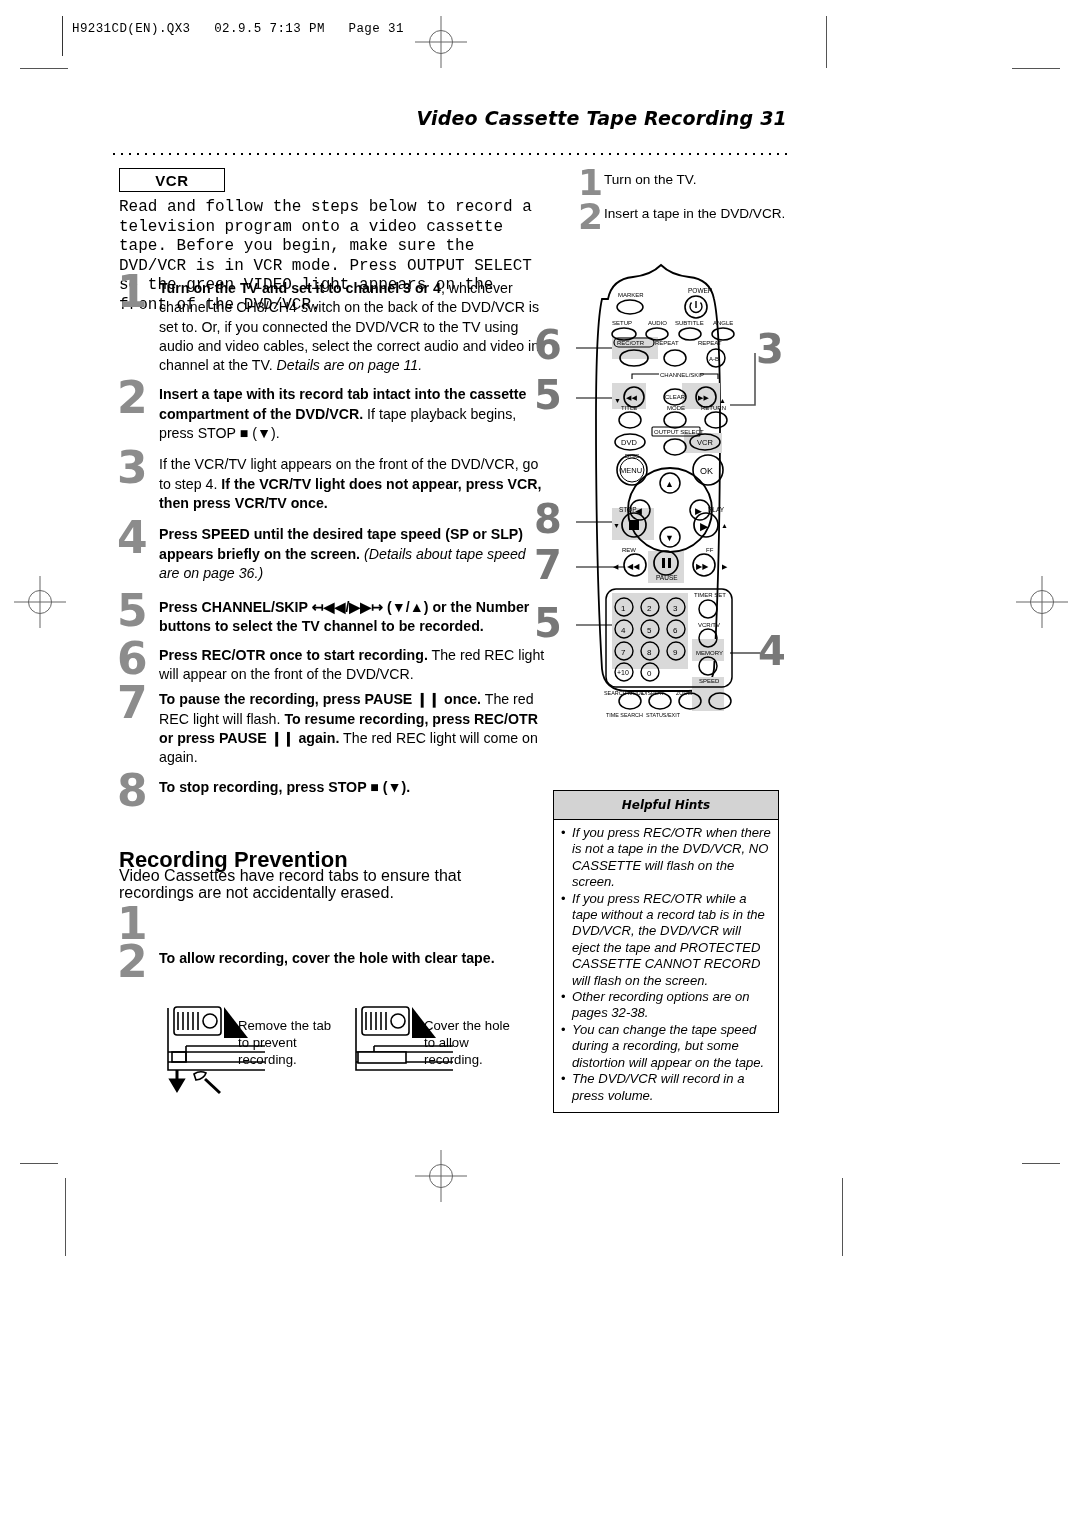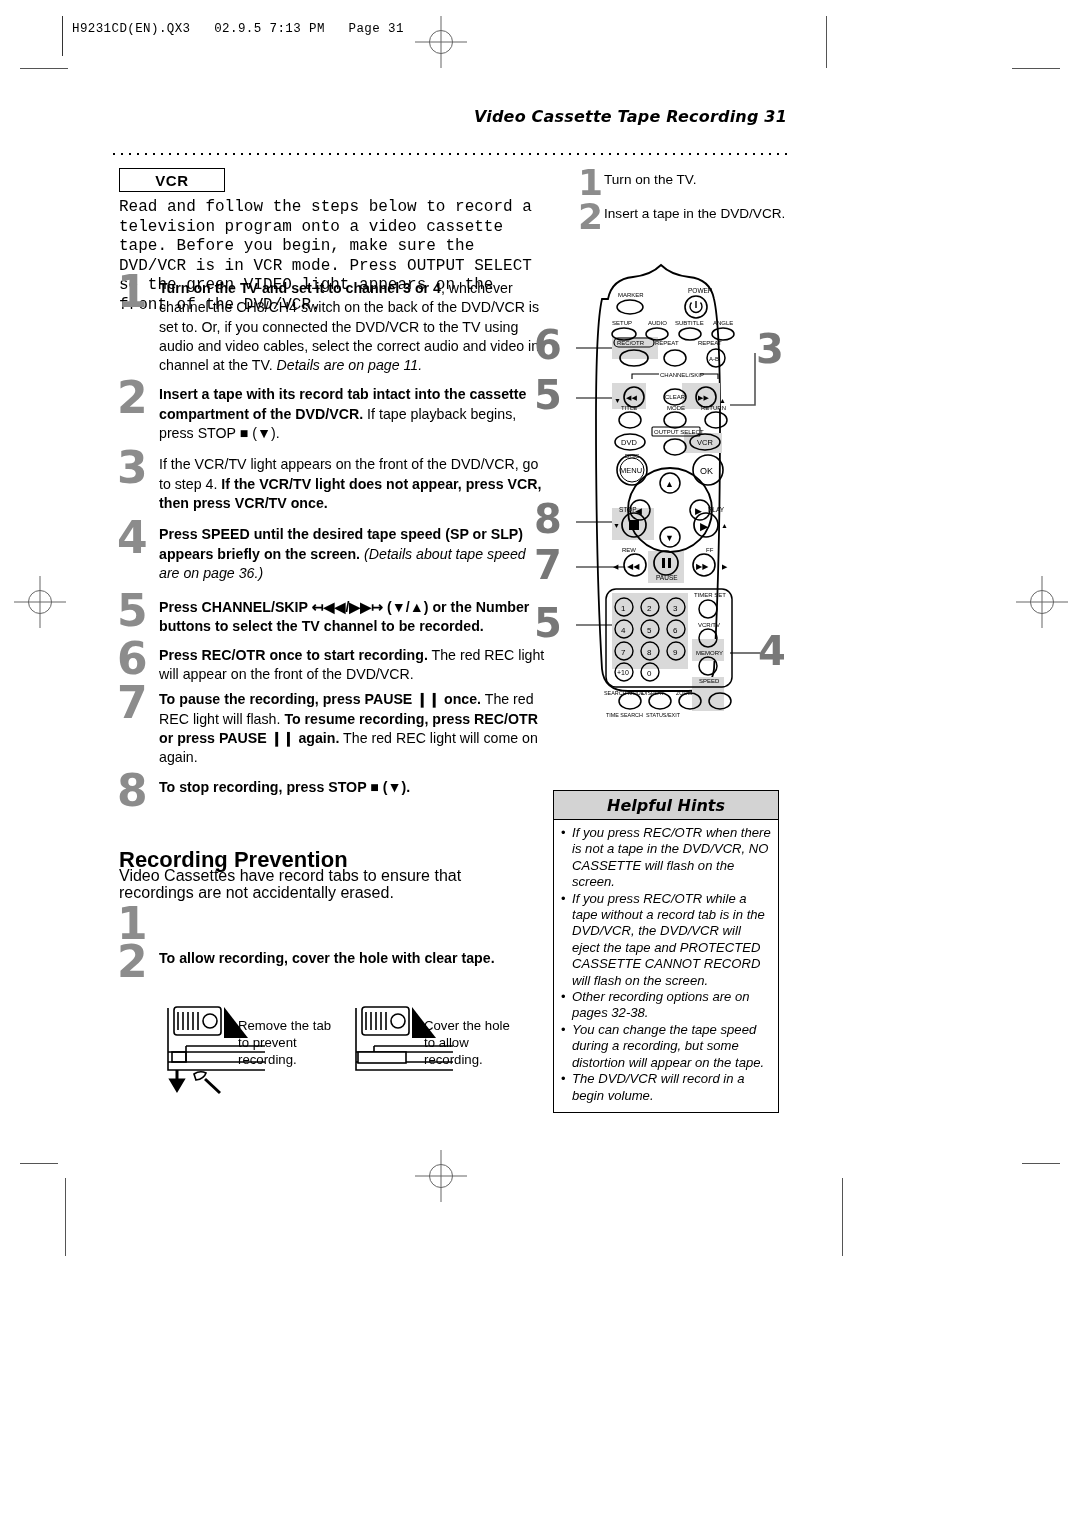--- a/index.html
+++ b/index.html
@@ -13,21 +13,21 @@
   .reg .h{position:absolute;top:50%;left:0;height:1px;width:100%;background:#666;transform:translateY(-0.5px);}
   .reg .c{position:absolute;left:50%;top:50%;width:22px;height:22px;border:1px solid #666;border-radius:50%;transform:translate(-50%,-50%);}
   .crop-line{position:absolute;background:#555;}
 
   
   .filehdr{position:absolute;left:60px;top:22px;font-family:"Liberation Mono",monospace;
            font-size:12.5px;letter-spacing:.4px;color:#000;white-space:pre;margin-left:12px;}
   .hdr-vrule{position:absolute;left:62px;top:16px;width:1px;height:40px;background:#333;}
 
   .title{position:absolute;right:293px;top:107px;font-family:"DejaVu Sans",sans-serif;
-         font-style:italic;font-weight:bold;font-size:16px;letter-spacing:.2px;white-space:nowrap;}
+         font-style:italic;font-weight:bold;font-size:19px;letter-spacing:.2px;white-space:nowrap;}
   .dotline{position:absolute;left:110px;top:152px;width:678px;height:4px;
            background-image:radial-gradient(circle,#000 1.3px,transparent 1.4px);
            background-size:8px 4px;background-repeat:repeat-x;}
 
   
   .vcrbox{position:absolute;left:119px;top:168px;width:104px;height:22px;border:1.3px solid #000;
           display:flex;align-items:center;justify-content:center;}
   .vcrbox span{font-weight:bold;font-size:15px;letter-spacing:.6px;}
 
   .intro{position:absolute;left:119px;top:198px;width:422px;font-size:16px;line-height:19.5px;font-family:Liberation Mono, monospace;}
@@ -57,21 +57,21 @@
   .rtxt{flex:1;font-size:13.6px;line-height:17.5px;padding-top:3px;}
 
   .remote-wrap{position:absolute;left:520px;top:255px;width:300px;height:440px;}
   .callout{position:absolute;font-family:"DejaVu Sans",sans-serif;font-weight:bold;
            font-size:40px;color:#787878;line-height:40px;}
 
   
   .hints{position:absolute;left:553px;top:790px;width:224px;border:1.6px solid #000;background:#fff;}
   .hints-hd{height:28px;background:#d3d3d3;border-bottom:1.4px solid #000;
             display:flex;align-items:center;justify-content:center;}
-  .hints-hd span{font-family:"DejaVu Sans",sans-serif;font-style:italic;font-weight:bold;font-size:16px;}
+  .hints-hd span{font-family:"DejaVu Sans",sans-serif;font-style:italic;font-weight:bold;font-size:12px;}
   .hints-body{padding:5px 7px 8px 7px;}
   .hint{display:flex;font-style:italic;font-size:13.1px;line-height:16.4px;margin-bottom:0px;}
   .bullet{flex:0 0 11px;font-style:normal;font-size:13px;line-height:16.4px;}
 </style>
 </head>
 <body>
 
 <div class="page">
 
   <div class="crop-line" style="left:20px;top:68px;width:48px;height:1px;"></div>
@@ -423,18 +423,18 @@
       <div class="hint">
         <div class="bullet">•</div>
         <div>Other recording options are on pages 32-38.</div>
       </div>
       <div class="hint">
         <div class="bullet">•</div>
         <div>You can change the tape speed during a recording, but some distortion will appear on the tape.</div>
       </div>
       <div class="hint">
         <div class="bullet">•</div>
-        <div>The DVD/VCR will record in a begin volume.</div>
+        <div>The DVD/VCR will record in a press volume.</div>
       </div>
     </div>
   </div>
 
 </div>
 
 </body></html>

